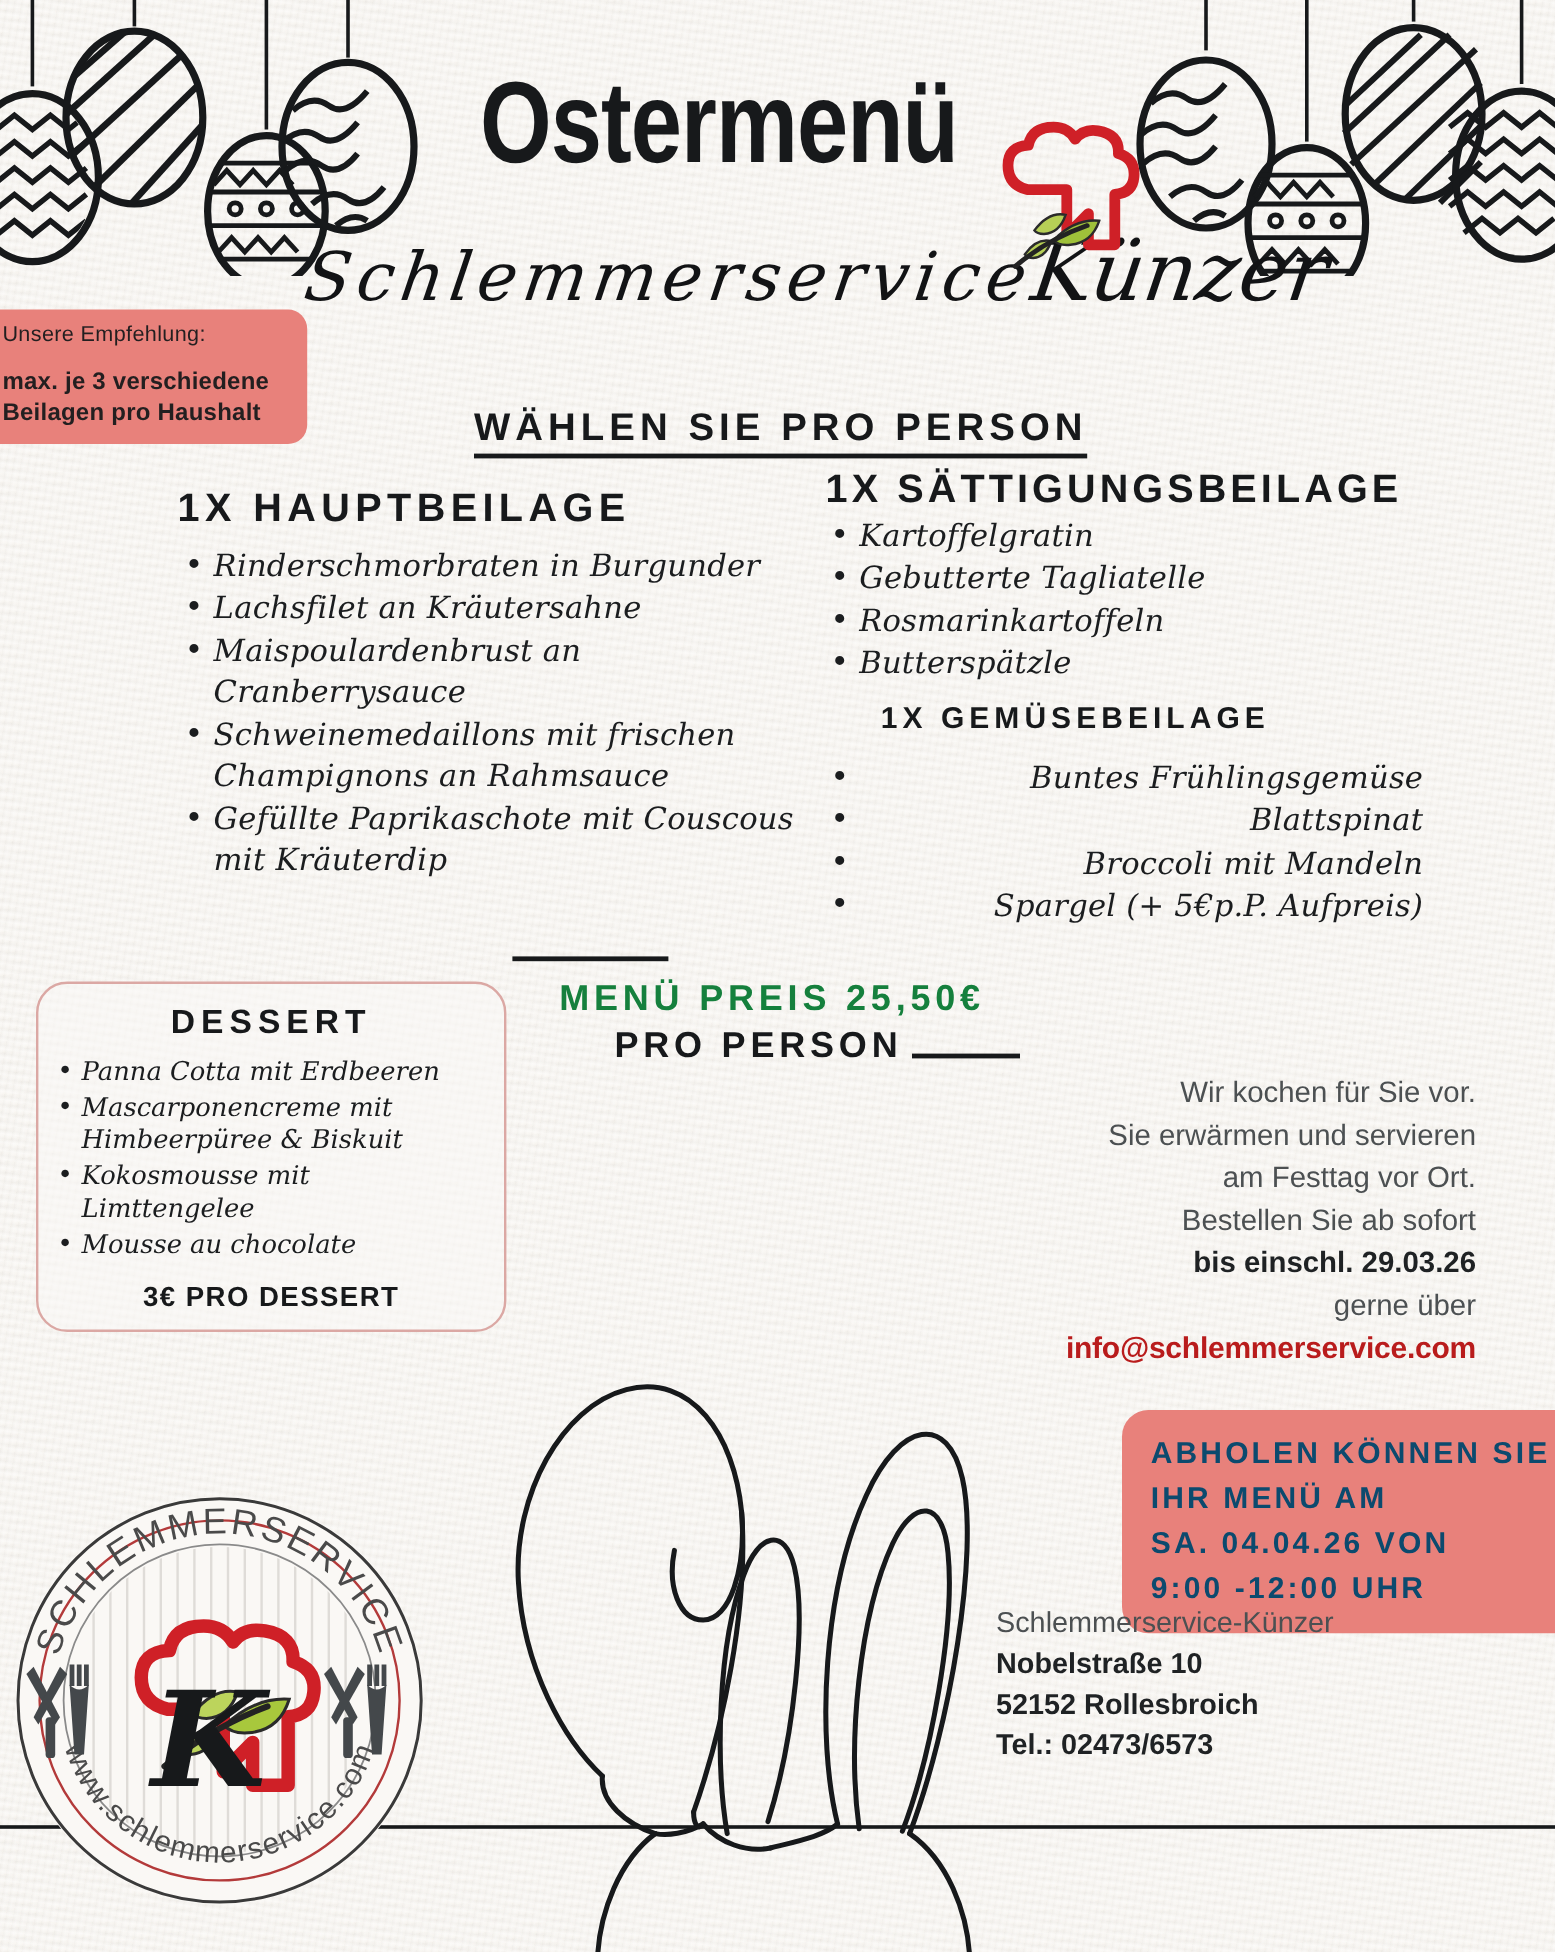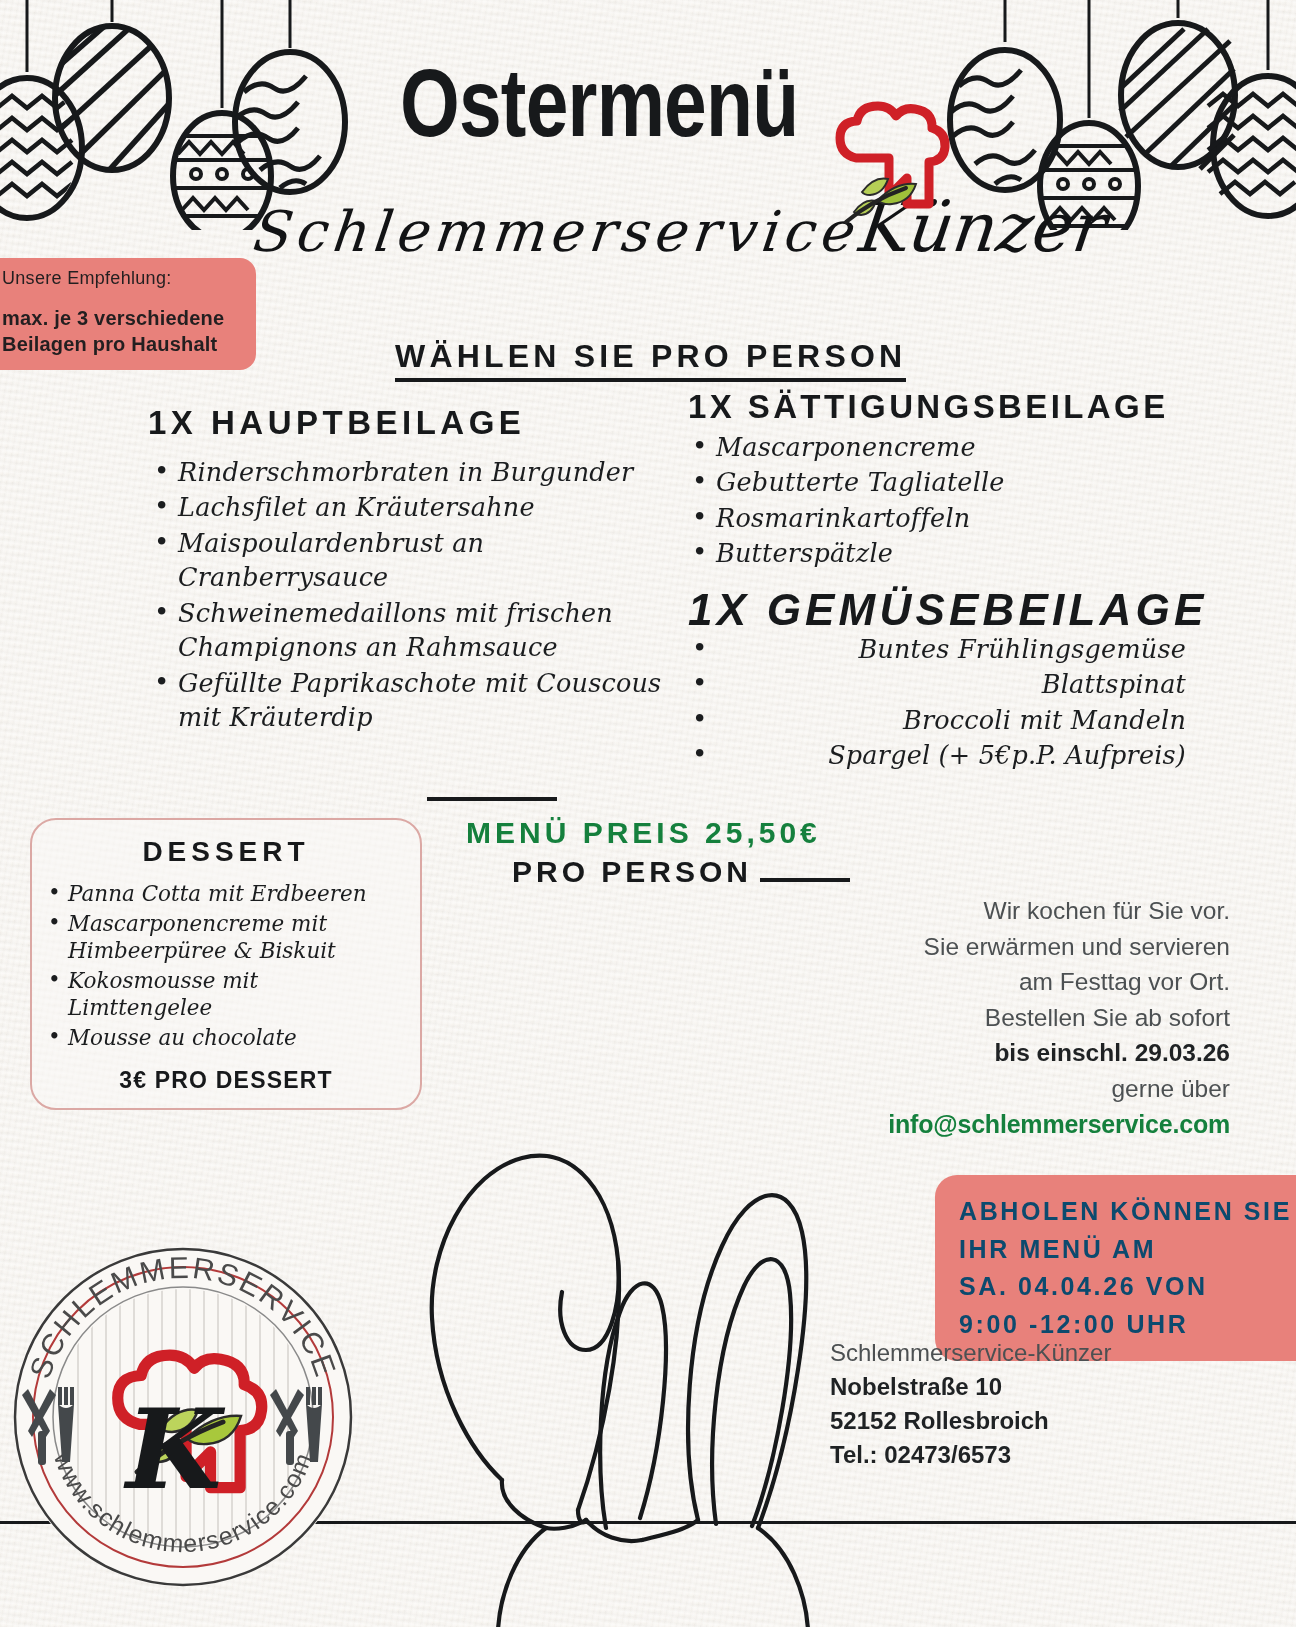--- a/index.html
+++ b/index.html
@@ -107,24 +107,23 @@
     margin-top: 16px;
   }
   #head-saett {
     position: absolute;
     left: 688px; top: 388px;
     font-size: 33px;
     letter-spacing: 3.4px;
   }
   #head-gemuese {
     position: absolute;
-    left: 688px; top: 585px;
-    font-size: 44px;
+    left: 734px; top: 585px;
+    font-size: 25px;
     letter-spacing: 4.2px;
-    font-style: italic;
   }
 
   
   ul.menu-list {
     margin: 0;
     padding: 0 0 0 26px;
     list-style: none;
   }
   ul.menu-list li {
     position: relative;
@@ -242,21 +241,21 @@
     width: 390px;
     text-align: right;
     font-family: "Liberation Sans", sans-serif;
     font-size: 24.5px;
     line-height: 1.45;
     color: #4c5052;
   }
   #info-block .bold { font-weight: 700; color: #1f2224; }
   #info-block .email {
     font-weight: 700;
-    color: #15803d;
+    color: #b91c1c;
     font-size: 25px;
     letter-spacing: -0.2px;
   }
 
   
   #pickup-box {
     position: absolute;
     left: 935px; top: 1175px;
     width: 375px;
     background: #e8817b;
@@ -455,21 +454,21 @@
   <ul id="list-haupt" class="menu-list">
     <li>Rinderschmorbraten in Burgunder</li>
     <li>Lachsfilet an Kräutersahne</li>
     <li>Maispoulardenbrust an Cranberrysauce</li>
     <li>Schweinemedaillons mit frischen Champignons an Rahmsauce</li>
     <li>Gefüllte Paprikaschote mit Couscous mit Kräuterdip</li>
   </ul>
 
   <div id="head-saett" class="cond-head">1X SÄTTIGUNGSBEILAGE</div>
   <ul id="list-saett" class="menu-list">
-    <li>Mascarponencreme</li>
+    <li>Kartoffelgratin</li>
     <li>Gebutterte Tagliatelle</li>
     <li>Rosmarinkartoffeln</li>
     <li>Butterspätzle</li>
   </ul>
 
   <div id="head-gemuese" class="cond-head">1X GEMÜSEBEILAGE</div>
   <ul id="list-gemuese" class="menu-list">
     <li>Buntes Frühlingsgemüse</li>
     <li>Blattspinat</li>
     <li>Broccoli mit Mandeln</li>

